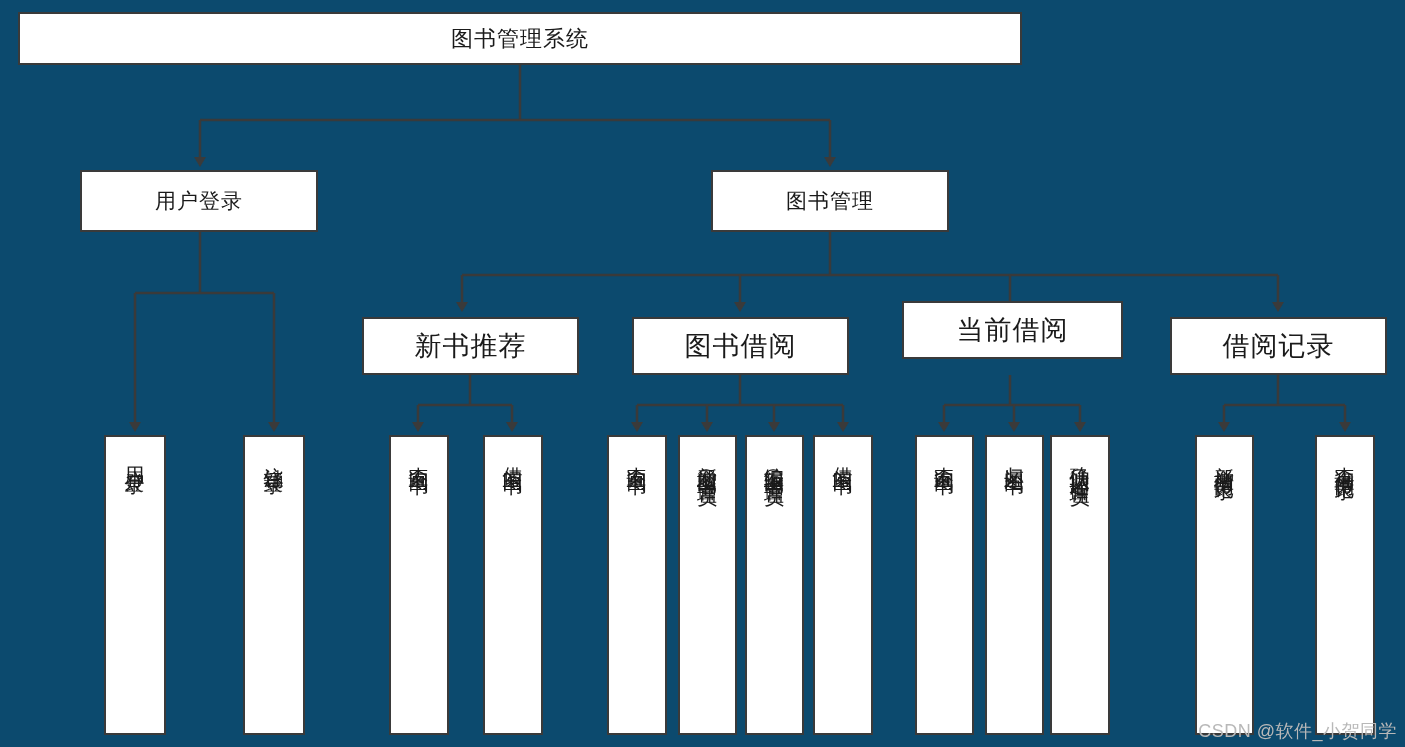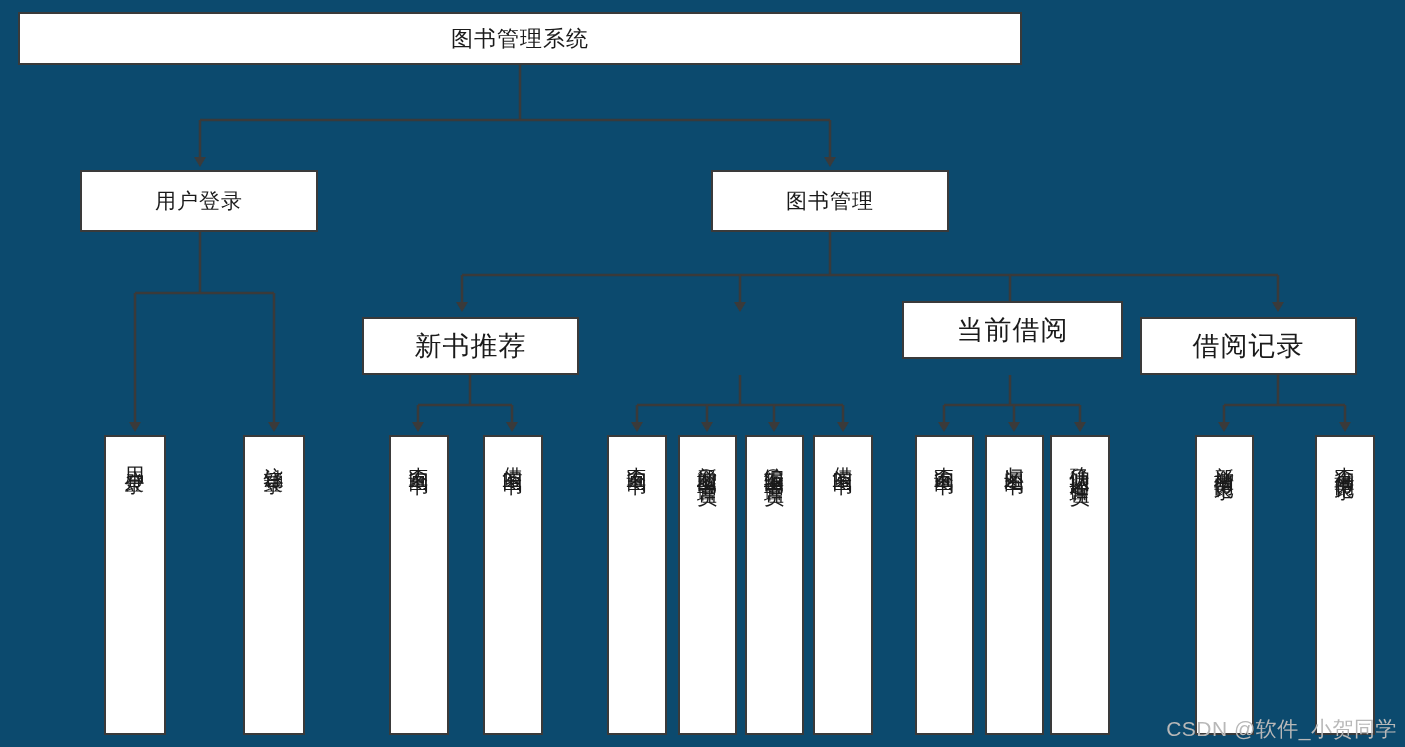--- a/index.html
+++ b/index.html
@@ -60,21 +60,21 @@
     white-space: nowrap;
   }
   .node .htext {
     white-space: nowrap;
     letter-spacing: 1px;
   }
   #watermark {
     position: absolute;
     right: 8px;
     bottom: 4px;
-    font-size: 21px;
+    font-size: 18px;
     color: #b8b8b8;
     letter-spacing: 0.5px;
     white-space: nowrap;
     z-index: 5;
     font-family: "Liberation Sans", "DejaVu Sans", sans-serif;
   }
 </style>
 </head>
 <body>
 
@@ -139,26 +139,29 @@
   </div>
 
   <div class="node level-1" style="left:711px; top:170px; width:238px; height:62px;font-family:Liberation Serif, serif;">
     <span class="htext">图书管理</span>
   </div>
 
   <div class="node level-2" style="left:362px; top:317px; width:217px; height:58px;">
     <span class="htext">新书推荐</span>
   </div>
 
+  <div class="node level-2" style="left:632px; top:317px; width:217px; height:58px;">
+    <span class="htext">图书借阅</span>
+  </div>
 
   <div class="node level-2" style="left:902px; top:301px; width:221px; height:58px;">
     <span class="htext">当前借阅</span>
   </div>
 
-  <div class="node level-2" style="left:1140px; top:317px; width:217px; height:58px;">
+  <div class="node level-2" style="left:1170px; top:317px; width:217px; height:58px;">
     <span class="htext">借阅记录</span>
   </div>
 
   <div class="node leaf" style="left:104px; top:435px; width:62px; height:300px;">
     <span class="vtext">用户登录</span>
   </div>
 
   <div class="node leaf" style="left:243px; top:435px; width:62px; height:300px;">
     <span class="vtext">注销登录</span>
   </div>

